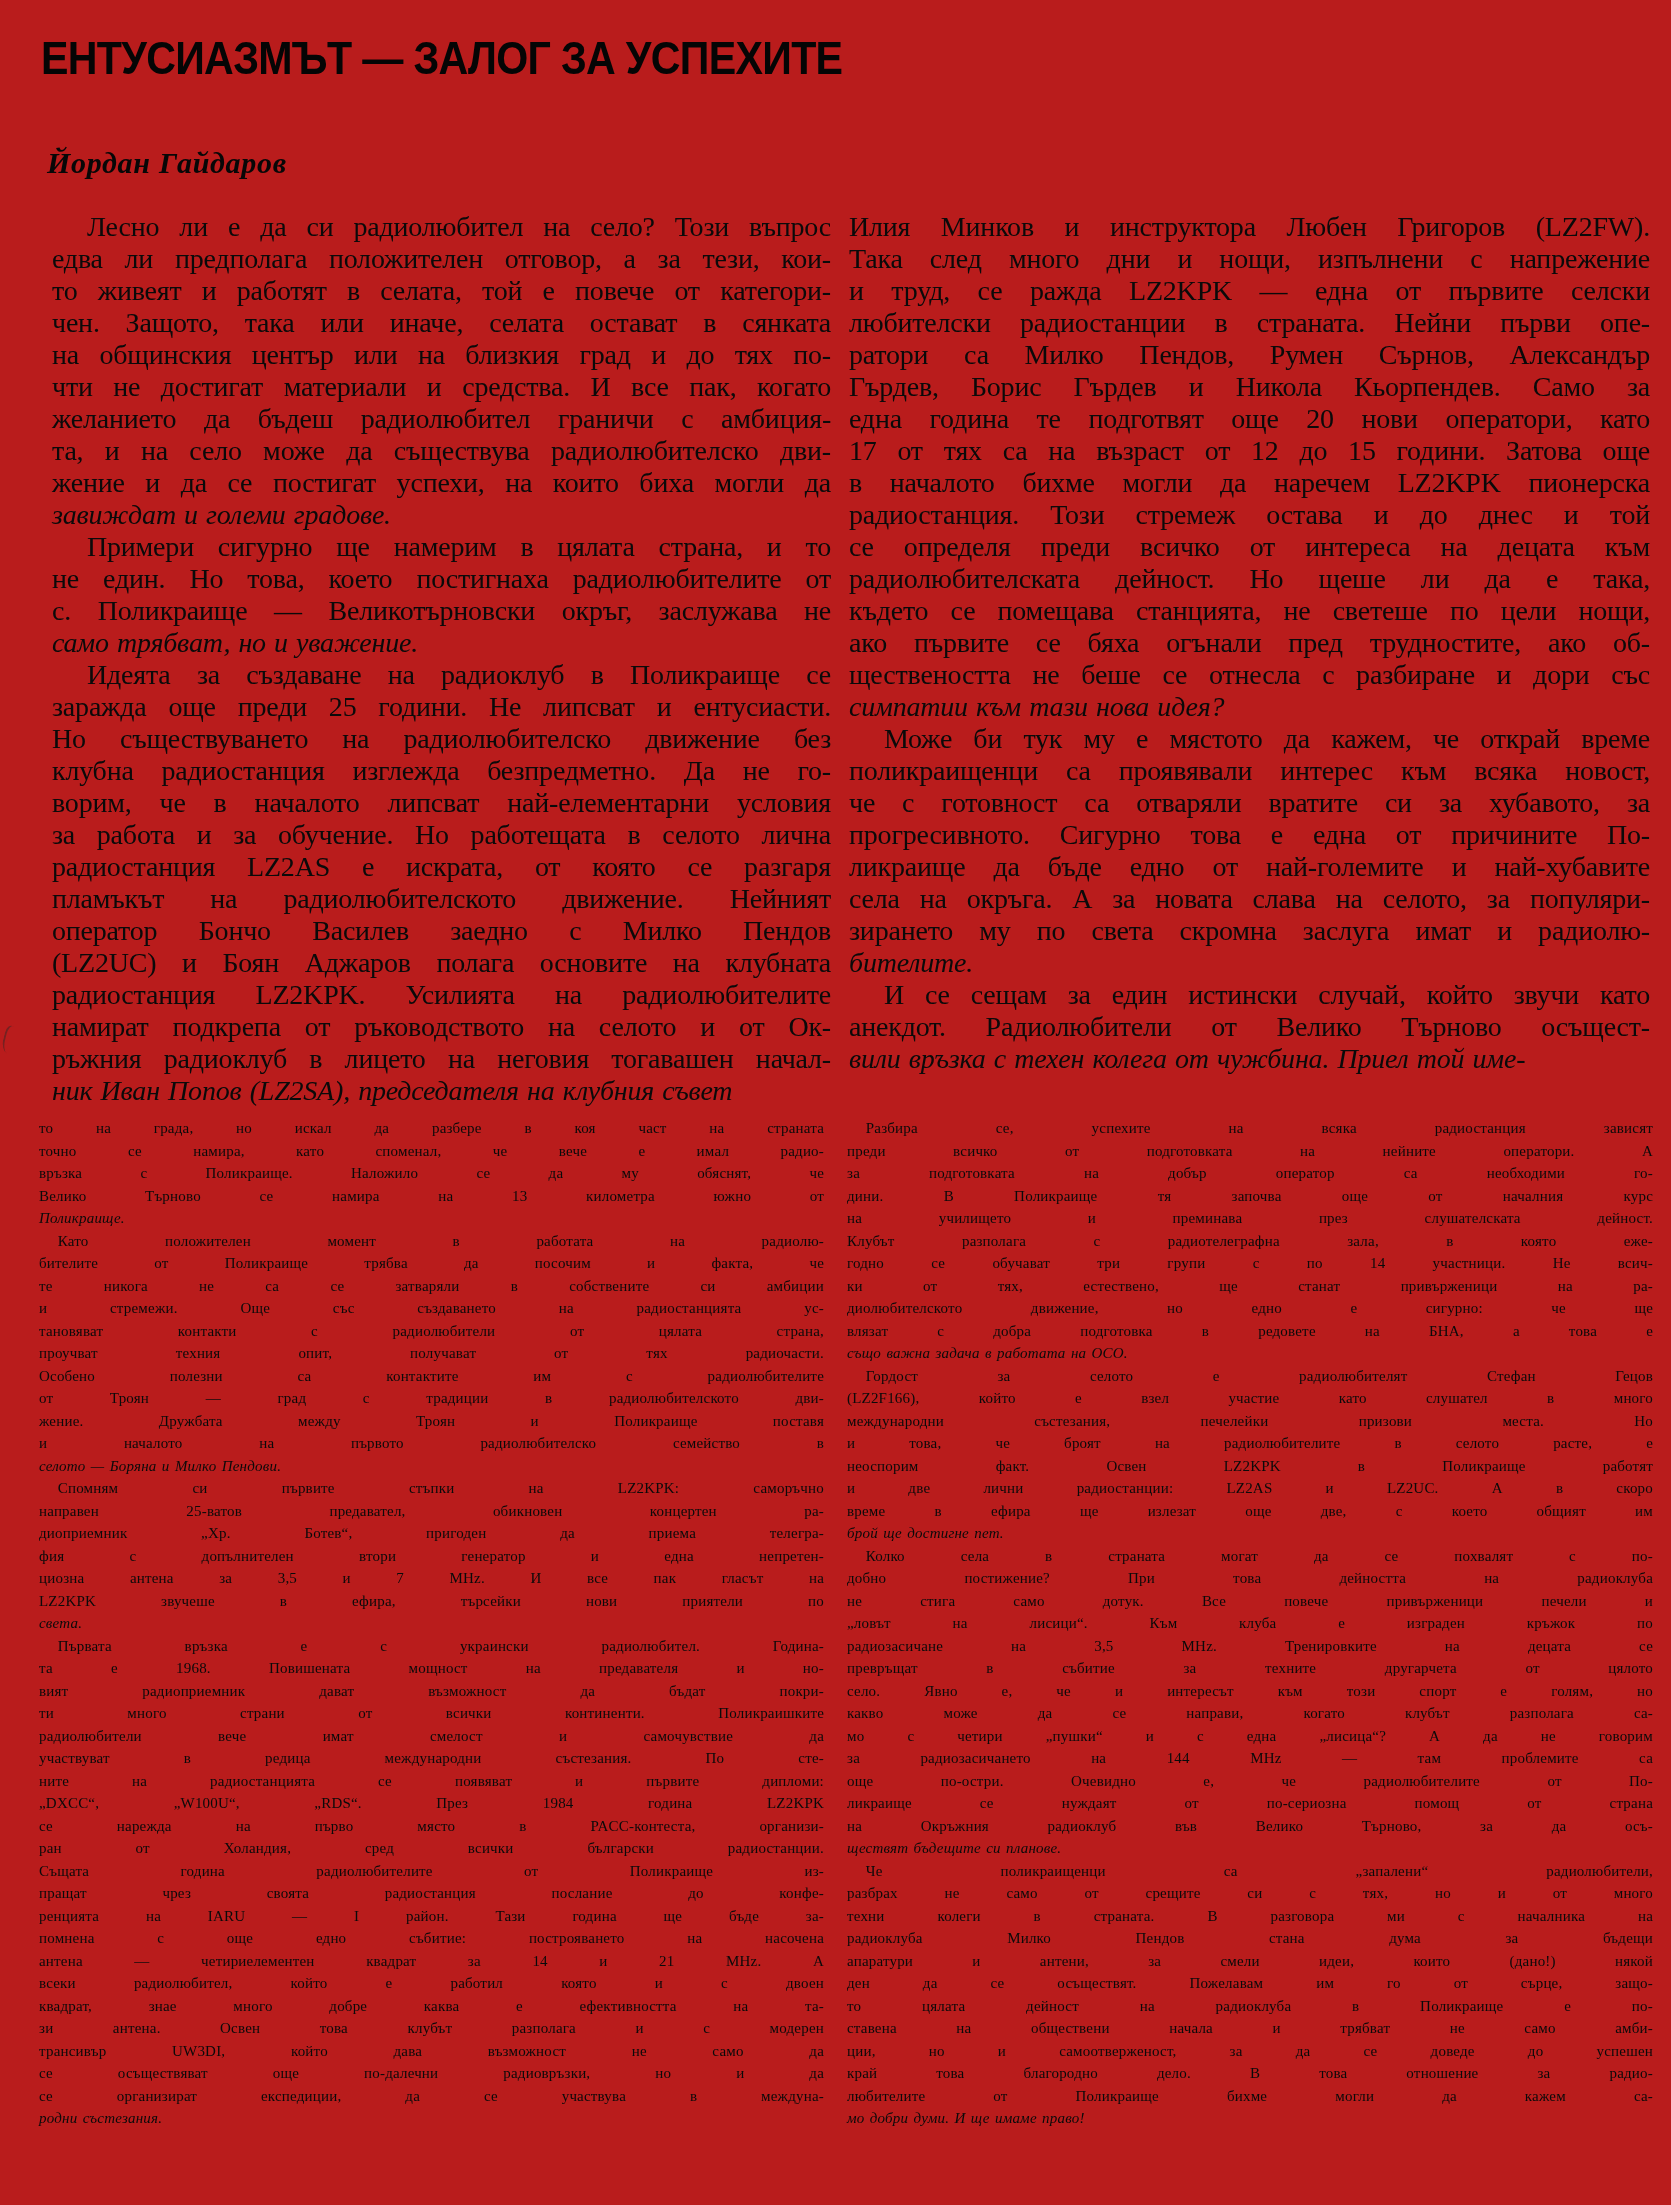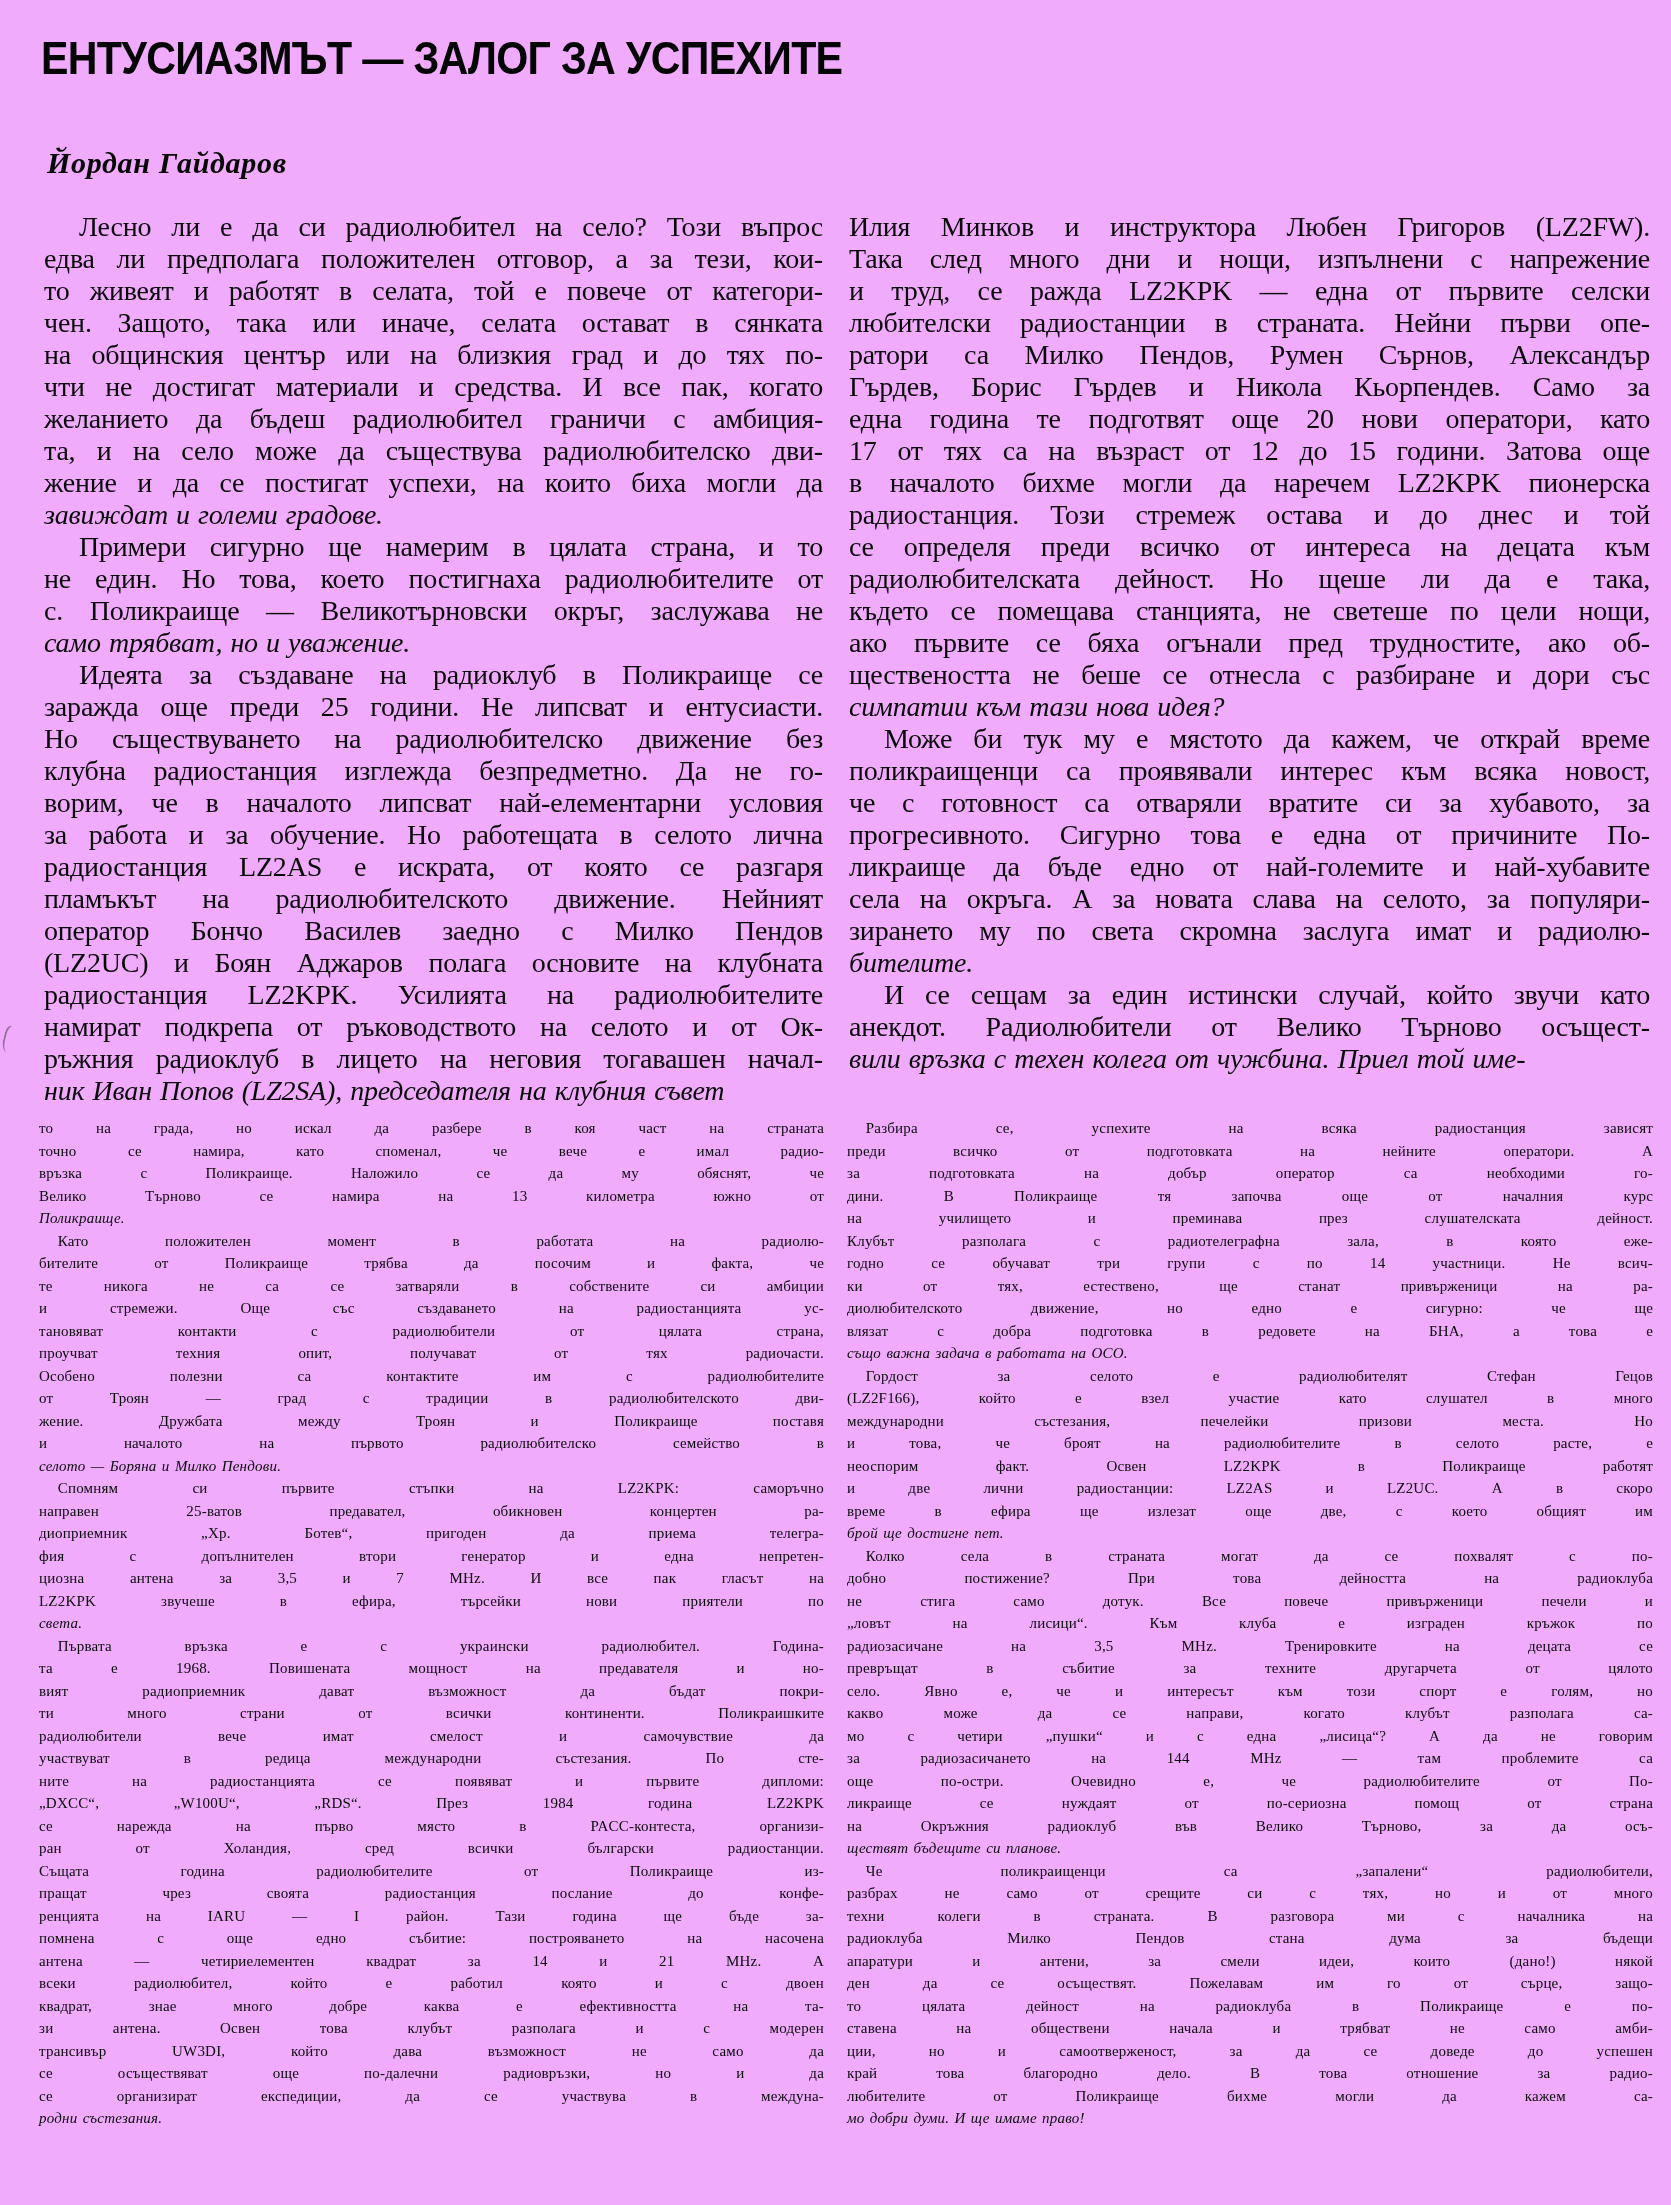--- a/index.html
+++ b/index.html
@@ -2,21 +2,21 @@
 <html lang="bg" style="font-size:11.3px"><head>
 <meta charset="utf-8">
 <title>Scanned article</title>
 <style>
   html, body { margin: 0; padding: 0; background: #777; }
   .page {
     position: relative;
     width: 1671px;
     height: 2205px;
     margin: 0 auto;
-    background: #f0abfc;
+    background: #b91c1c;
     color: #0a0a0a;
     overflow: hidden;
     font-family: "Liberation Serif", "DejaVu Serif", serif;
   }
   .headline {
     position: absolute;
     left: 41px;
     top: 31px;
     width: 919px;
     font-family: "Liberation Sans", "DejaVu Sans", sans-serif;
@@ -64,21 +64,21 @@
     letter-spacing: -0.2px;
     word-spacing: 1.4px;
   }
   
   .col.small {
     font-size: 15px;
     line-height: 22.5px;
     letter-spacing: 0.2px;
     word-spacing: 1.4px;
   }
-  .col.top-left     { left: 44px;   top: 211px;  width: 779px; }
+  .col.top-left     { left: 52px;   top: 211px;  width: 779px; }
   .col.top-right    { left: 849px; top: 211px;  width: 801px; }
   .col.bottom-left  { left: 39px;   top: 1117px; width: 785px; }
   .col.bottom-right { left: 847px; top: 1117px; width: 806px; }
 
   
   .scan-mark {
     position: absolute;
     left: 2.8px;
     top: 1027px;
     width: 15.6px;

